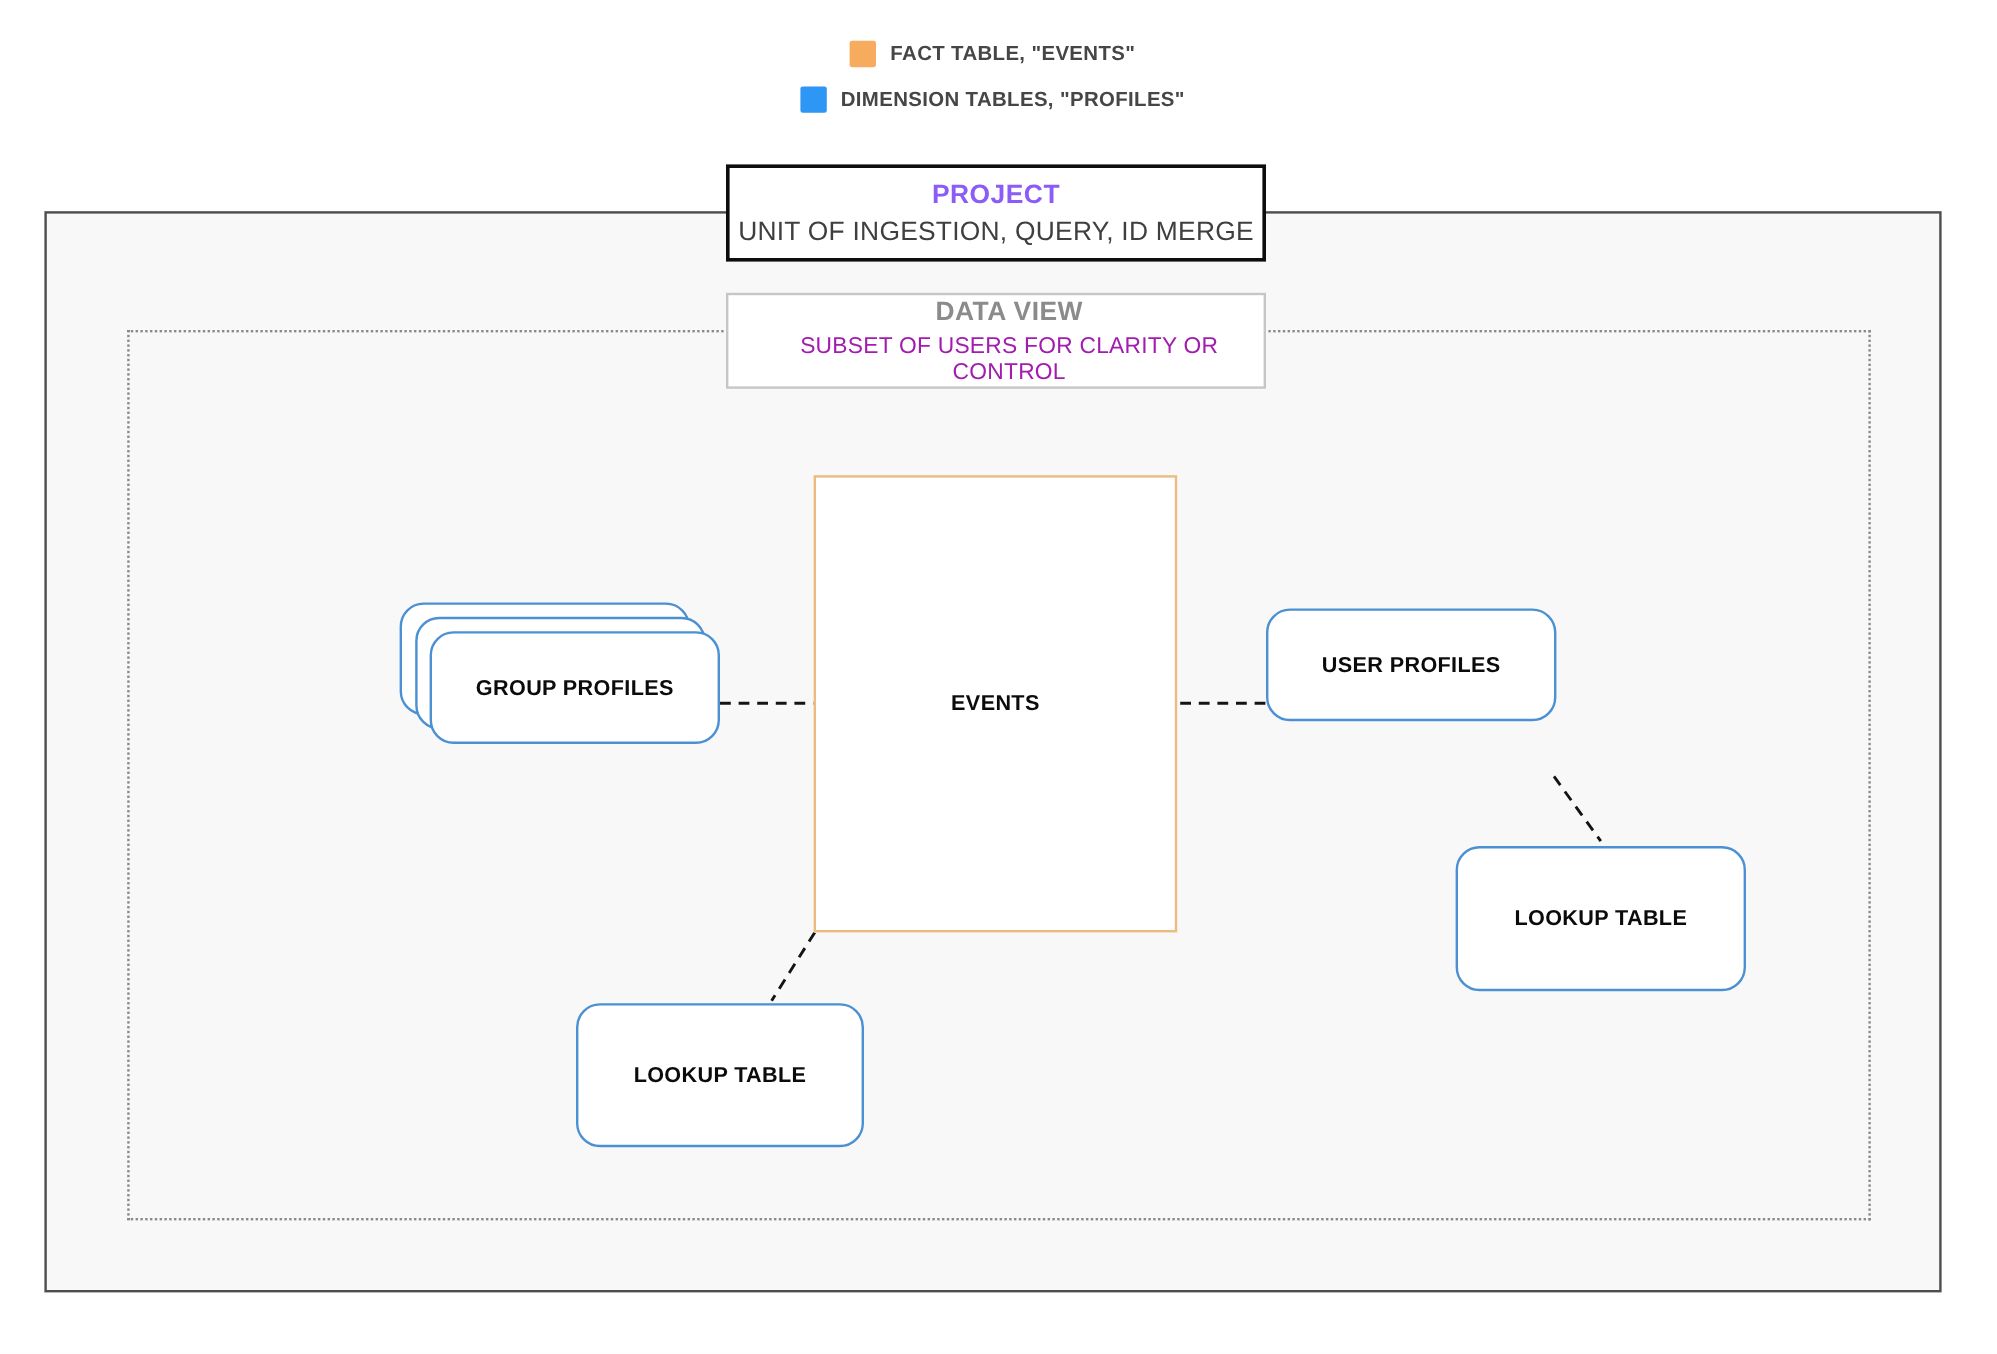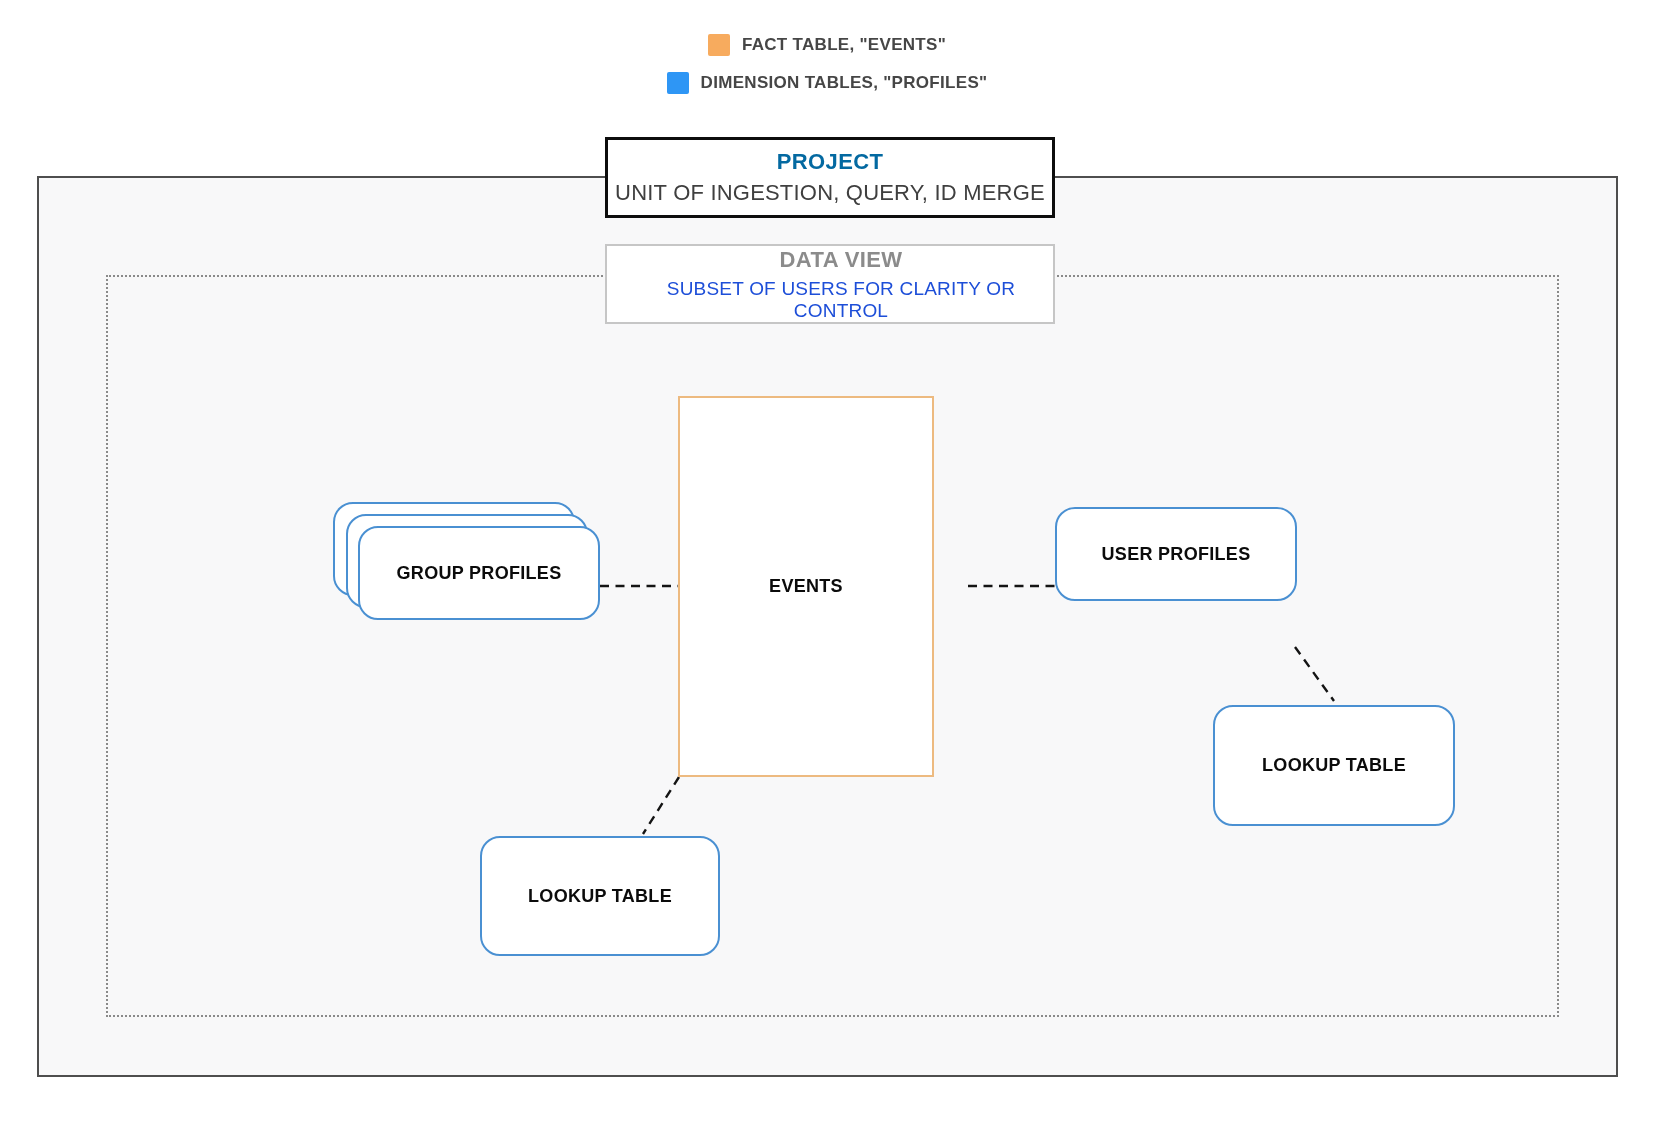--- a/index.html
+++ b/index.html
@@ -63,43 +63,43 @@
     align-items: center;
     justify-content: center;
     gap: 5px;
     text-align: center;
     z-index: 5;
   }
   .project-box {
     left: 605px; top: 137px; height: 81px;
     border: 3px solid #0d0d0d;
   }
-  .project-box .title-main { font-size: 22px; font-weight: bold; color: #0369a1; letter-spacing: 0.4px; }
+  .project-box .title-main { font-size: 22px; font-weight: bold; color: #8b5cf6; letter-spacing: 0.4px; }
   .project-box .title-sub  { font-size: 22px; color: #3f3f3f; letter-spacing: 0.2px; }
 
   .dataview-box {
     left: 605px; top: 244px; height: 80px;
     border: 2px solid #c6c6c6;
     padding-left: 22px;
   }
   .dataview-box .title-main { font-size: 22px; font-weight: bold; color: #8b8b8b; letter-spacing: 0.4px; }
-  .dataview-box .title-sub  { font-size: 19px; color: #1d4ed8; letter-spacing: 0.2px; }
+  .dataview-box .title-sub  { font-size: 19px; color: #a21caf; letter-spacing: 0.2px; }
 
   
   .node-label {
     font-size: 18px;
     font-weight: bold;
     color: #0b0b0b;
     letter-spacing: 0.3px;
     white-space: nowrap;
   }
   .events-box {
     position: absolute;
     left: 678px; top: 396px;
-    width: 256px; height: 381px;
+    width: 303px; height: 381px;
     border: 2px solid #edba80;
     background: #ffffff;
     box-sizing: border-box;
     display: flex; align-items: center; justify-content: center;
     z-index: 3;
   }
   .dim-card {
     position: absolute;
     width: 242px; height: 94px;
     border: 2px solid #4a90d2;

